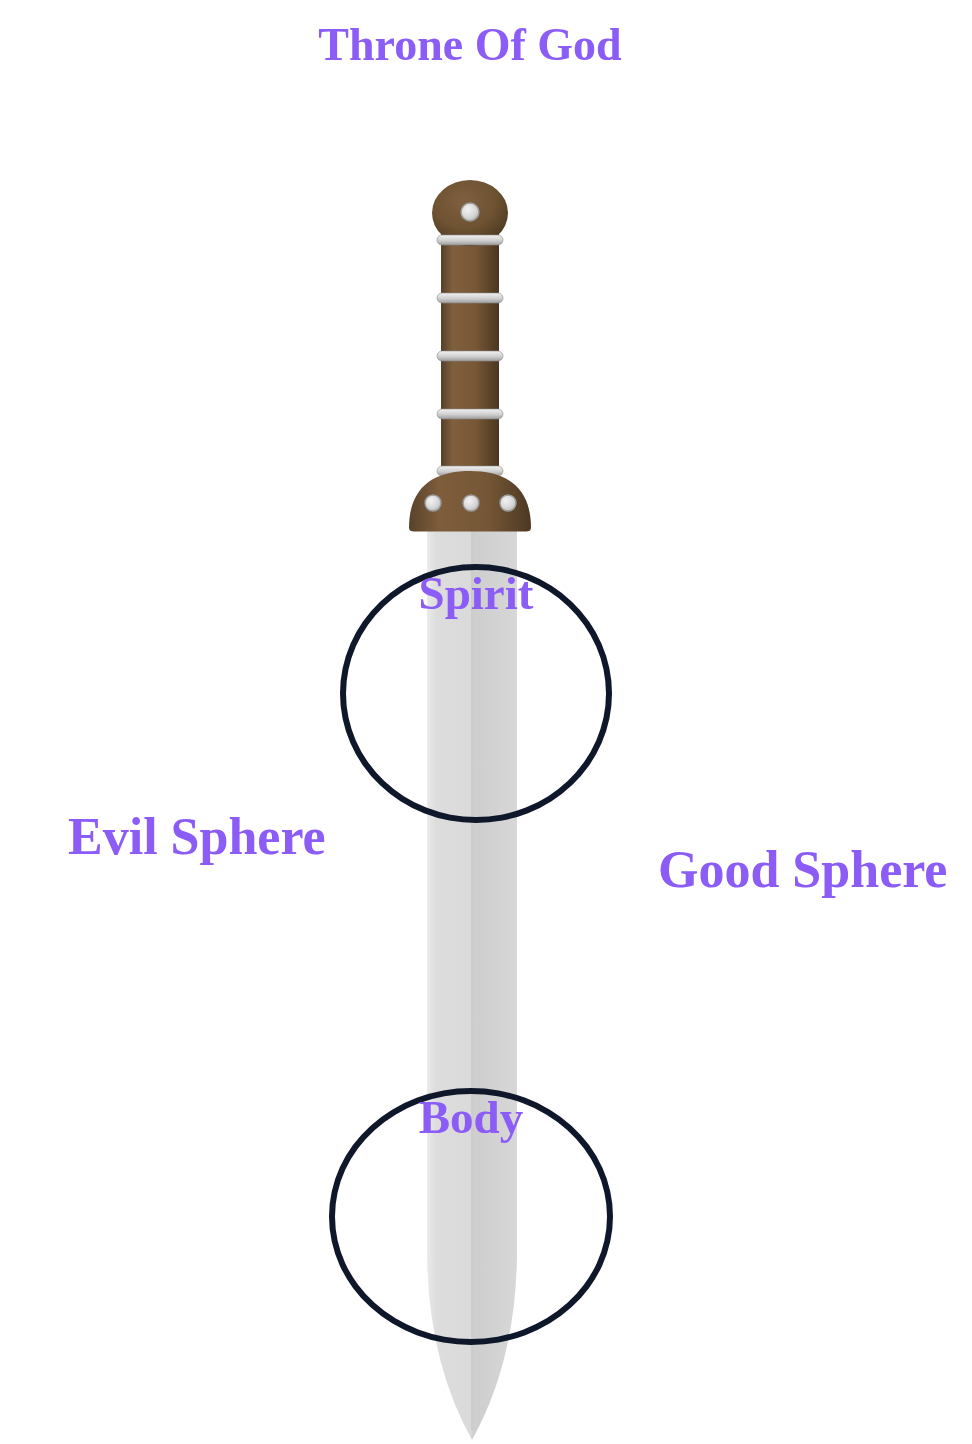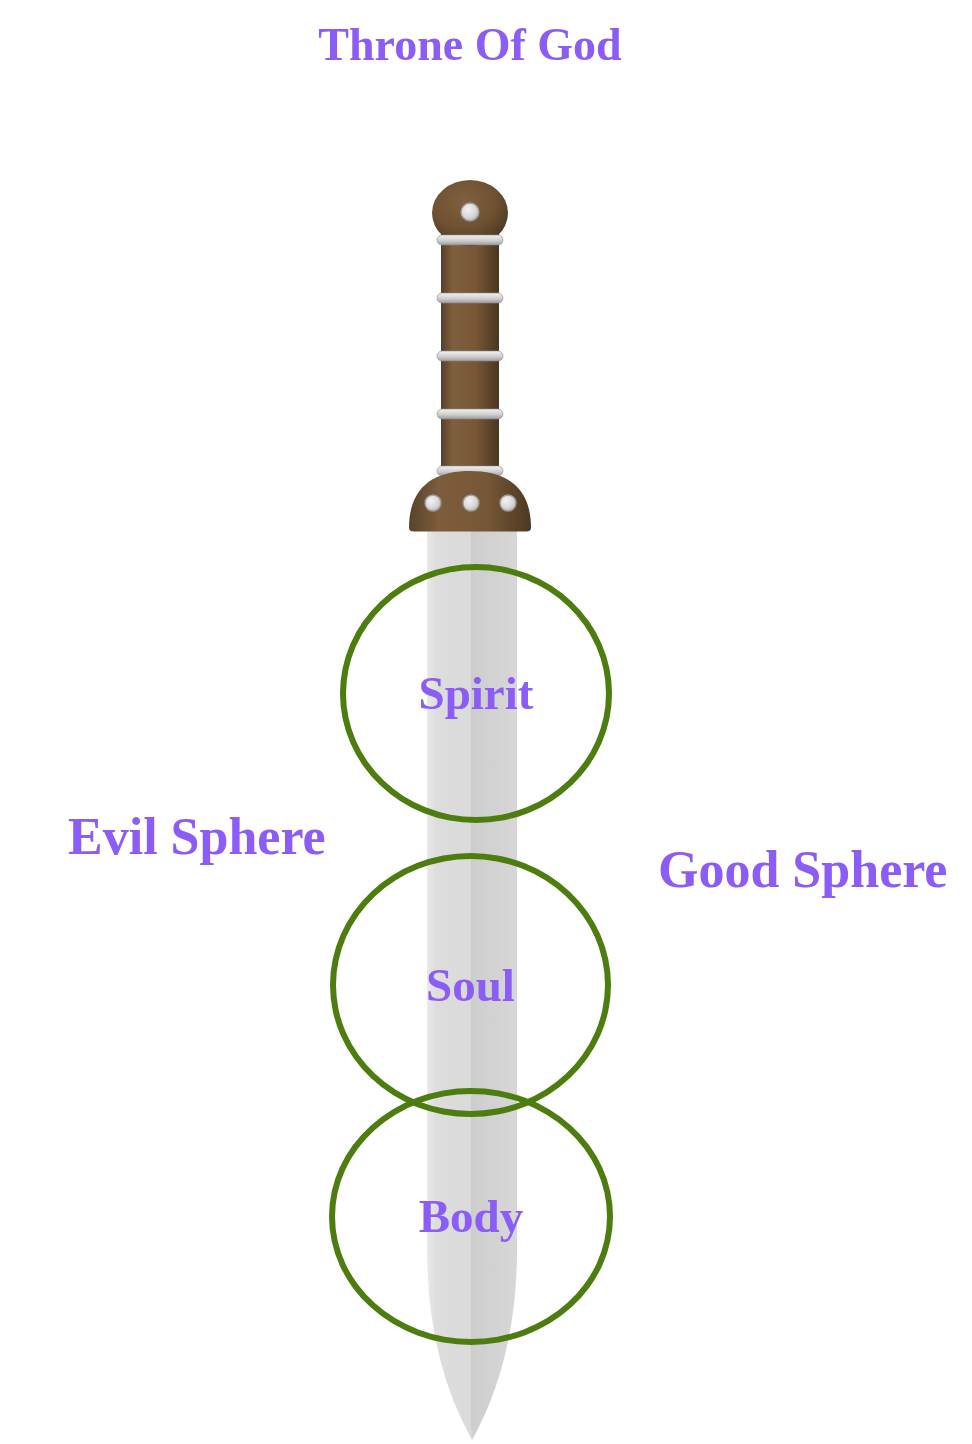--- a/index.html
+++ b/index.html
@@ -37,25 +37,25 @@
   .sword {
     position: absolute;
     left: 391px;
     top: 178px;
     width: 160px;
     height: 1266px;
   }
   .circle {
     position: absolute;
     box-sizing: border-box;
-    border: 6px solid #4d7c0f;
+    border: 6px solid #0f172a;
     border-radius: 50%;
     background: transparent;
     display: flex;
-    align-items: center;
+    align-items: flex-start;
     justify-content: center;
   }
   .circle.spirit { left: 340px; top: 564px;  width: 272px; height: 259px; }
   .circle.soul   { left: 330px; top: 853px;  width: 281px; height: 264px; }
   .circle.body   { left: 329px; top: 1088px; width: 284px; height: 257px; }
   .circle-label {
     font-weight: bold;
     font-size: 47px;
     line-height: 1;
   }
@@ -137,23 +137,20 @@
       <circle cx="42" cy="325" r="8" fill="url(#studGrad)" stroke="#9a9a9a" stroke-width="1.4"></circle>
       <circle cx="80" cy="325" r="8" fill="url(#studGrad)" stroke="#9a9a9a" stroke-width="1.4"></circle>
       <circle cx="117" cy="325" r="8" fill="url(#studGrad)" stroke="#9a9a9a" stroke-width="1.4"></circle>
     </g>
   </svg>
 
   <div class="circle spirit">
     <span class="circle-label">Spirit</span>
   </div>
 
-  <div class="circle soul">
-    <span class="circle-label">Soul</span>
-  </div>
 
   <div class="circle body">
     <span class="circle-label">Body</span>
   </div>
 
   <div class="side-label left">Evil Sphere</div>
   <div class="side-label right">Good Sphere</div>
 
 </div>
 

